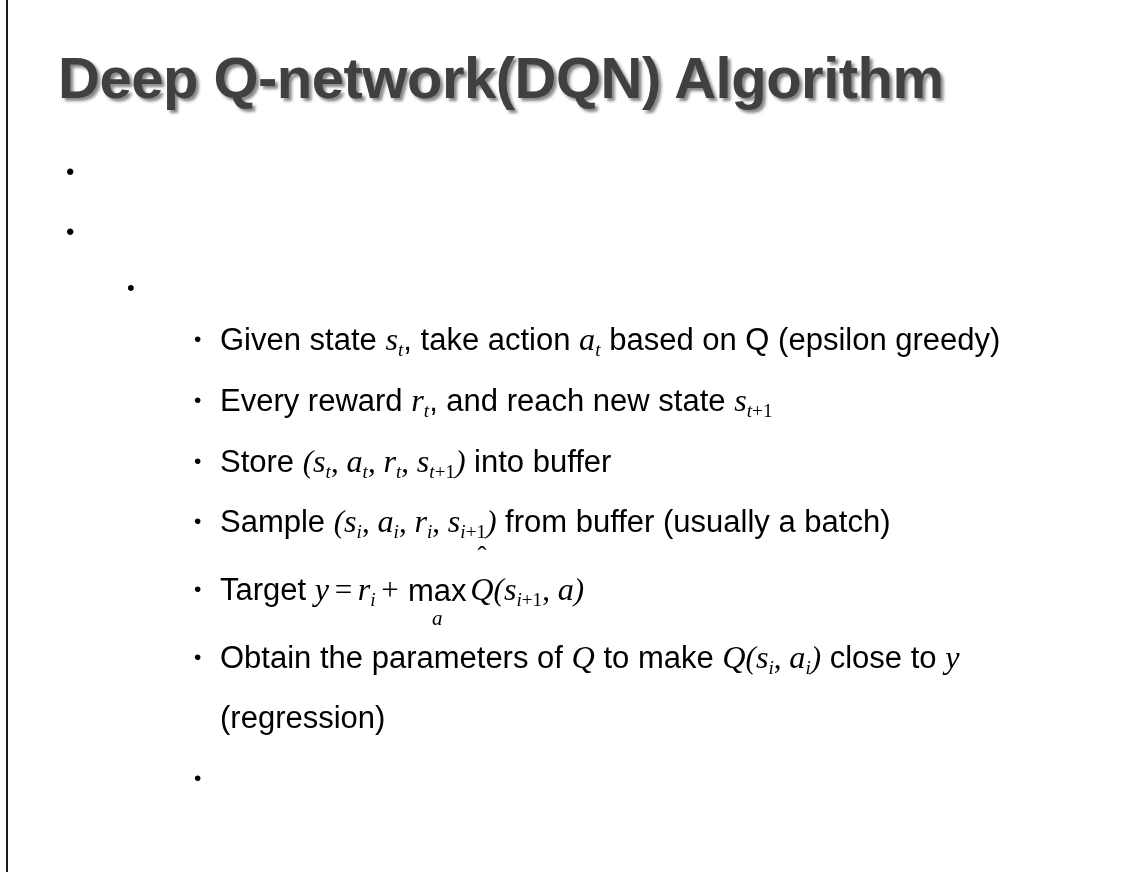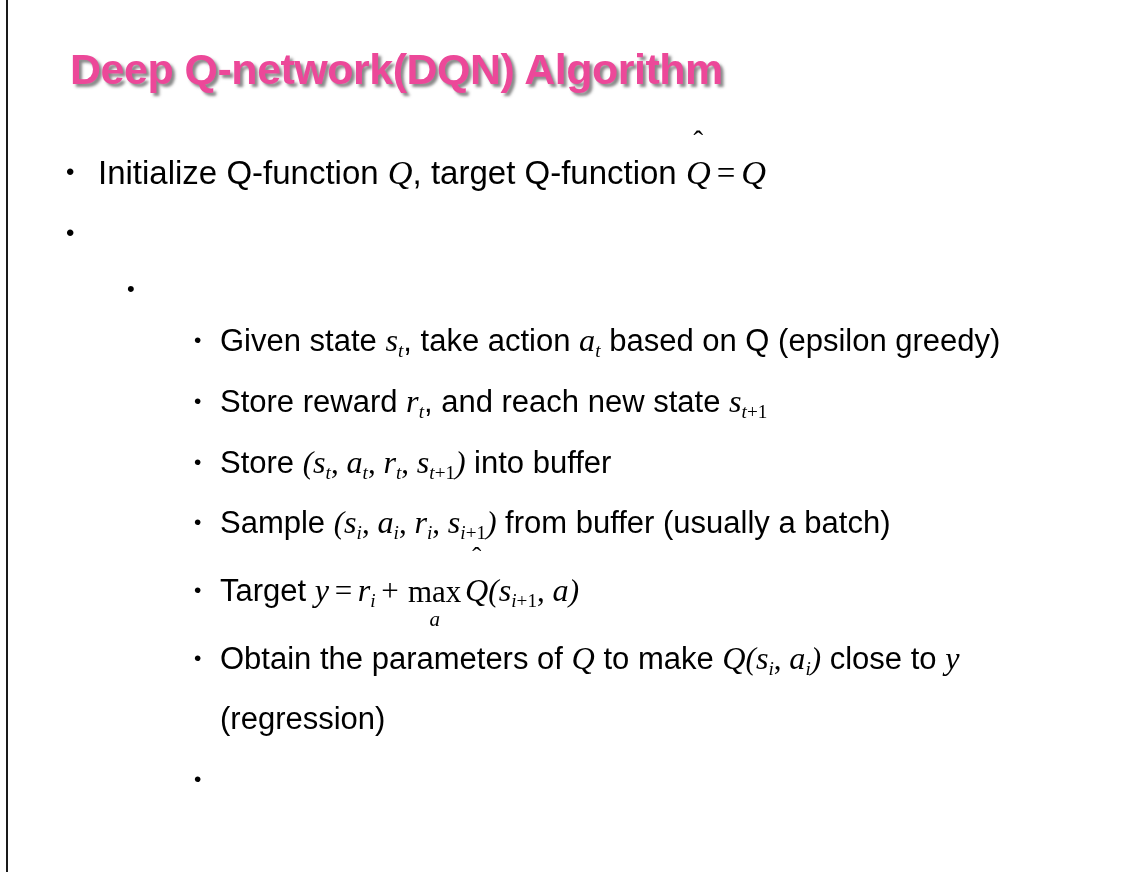--- a/index.html
+++ b/index.html
@@ -27,28 +27,28 @@
     position: absolute;
     left: 6px;
     top: 0;
     width: 2px;
     height: 872px;
     background: #1a1a1a;
   }
 
   .title {
     position: absolute;
-    left: 70px;
+    left: 58px;
     top: 46px;
     font-family: "Liberation Sans", sans-serif;
-    font-size: 43px;
+    font-size: 58px;
     font-weight: 700;
     letter-spacing: -0.5px;
     line-height: 1.1;
-    color: #ec4899;
+    color: #404040;
     text-shadow: 3px 3px 3px rgba(115,115,115,0.85);
     white-space: nowrap;
   }
 
   .body-area {
     position: absolute;
     left: 0;
     top: 142px;
     width: 1124px;
   }
@@ -152,21 +152,21 @@
     display: inline-flex;
     flex-direction: column;
     align-items: center;
     vertical-align: baseline;
     line-height: 1;
     margin: 0 0.12em;
     position: relative;
     top: 0.02em;
   }
   .maxop .opname {
-    font-family: Liberation Serif, serif;
+    font-family: Liberation Sans, sans-serif;
     font-style: normal;
     font-size: 1em;
     line-height: 1;
   }
   .maxop .limit {
     font-family: "Liberation Serif", "DejaVu Serif", serif;
     font-style: italic;
     font-size: 0.68em;
     line-height: 1;
     margin-top: 0.10em;
@@ -178,39 +178,38 @@
 <div class="slide">
 
   <div class="left-rule"></div>
 
   <div class="title">Deep Q-network(DQN) Algorithm</div>
 
   <div class="body-area">
 
     <div class="bullet-row lvl1">
       <span class="marker">•</span>
-      <span class="content"><span>Initialize Q-function </span><span class="m">Q</span><span>, target Q-function </span><span class="m hat"><span>Q</span><span class="hat-mark">̂</span></span><span class="op">=</span><span class="m">Q</span></span>
     </div>
 
     <div class="bullet-row lvl1">
       <span class="marker">•</span>
     </div>
 
     <div class="bullet-row lvl2">
       <span class="marker">•</span>
     </div>
 
     <div class="bullet-row lvl3">
       <span class="marker">•</span>
       <span class="content"><span>Given state </span><span class="m">s</span><span class="sub">t</span><span>, take action </span><span class="m">a</span><span class="sub">t</span><span> based on Q (epsilon greedy)</span></span>
     </div>
 
     <div class="bullet-row lvl3">
       <span class="marker">•</span>
-      <span class="content"><span>Store reward </span><span class="m">r</span><span class="sub">t</span><span>, and reach new state </span><span class="m">s</span><span class="sub"><span>t</span><span class="up">+1</span></span></span>
+      <span class="content"><span>Every reward </span><span class="m">r</span><span class="sub">t</span><span>, and reach new state </span><span class="m">s</span><span class="sub"><span>t</span><span class="up">+1</span></span></span>
     </div>
 
     <div class="bullet-row lvl3">
       <span class="marker">•</span>
       <span class="content"><span>Store </span><span class="paren">(</span><span class="m">s</span><span class="sub">t</span><span class="mu">, </span><span class="m">a</span><span class="sub">t</span><span class="mu">, </span><span class="m">r</span><span class="sub">t</span><span class="mu">, </span><span class="m">s</span><span class="sub"><span>t</span><span class="up">+1</span></span><span class="paren">)</span><span> into buffer</span></span>
     </div>
 
     <div class="bullet-row lvl3">
       <span class="marker">•</span>
       <span class="content"><span>Sample </span><span class="paren">(</span><span class="m">s</span><span class="sub">i</span><span class="mu">, </span><span class="m">a</span><span class="sub">i</span><span class="mu">, </span><span class="m">r</span><span class="sub">i</span><span class="mu">, </span><span class="m">s</span><span class="sub"><span>i</span><span class="up">+1</span></span><span class="paren">)</span><span> from buffer (usually a batch)</span></span>

